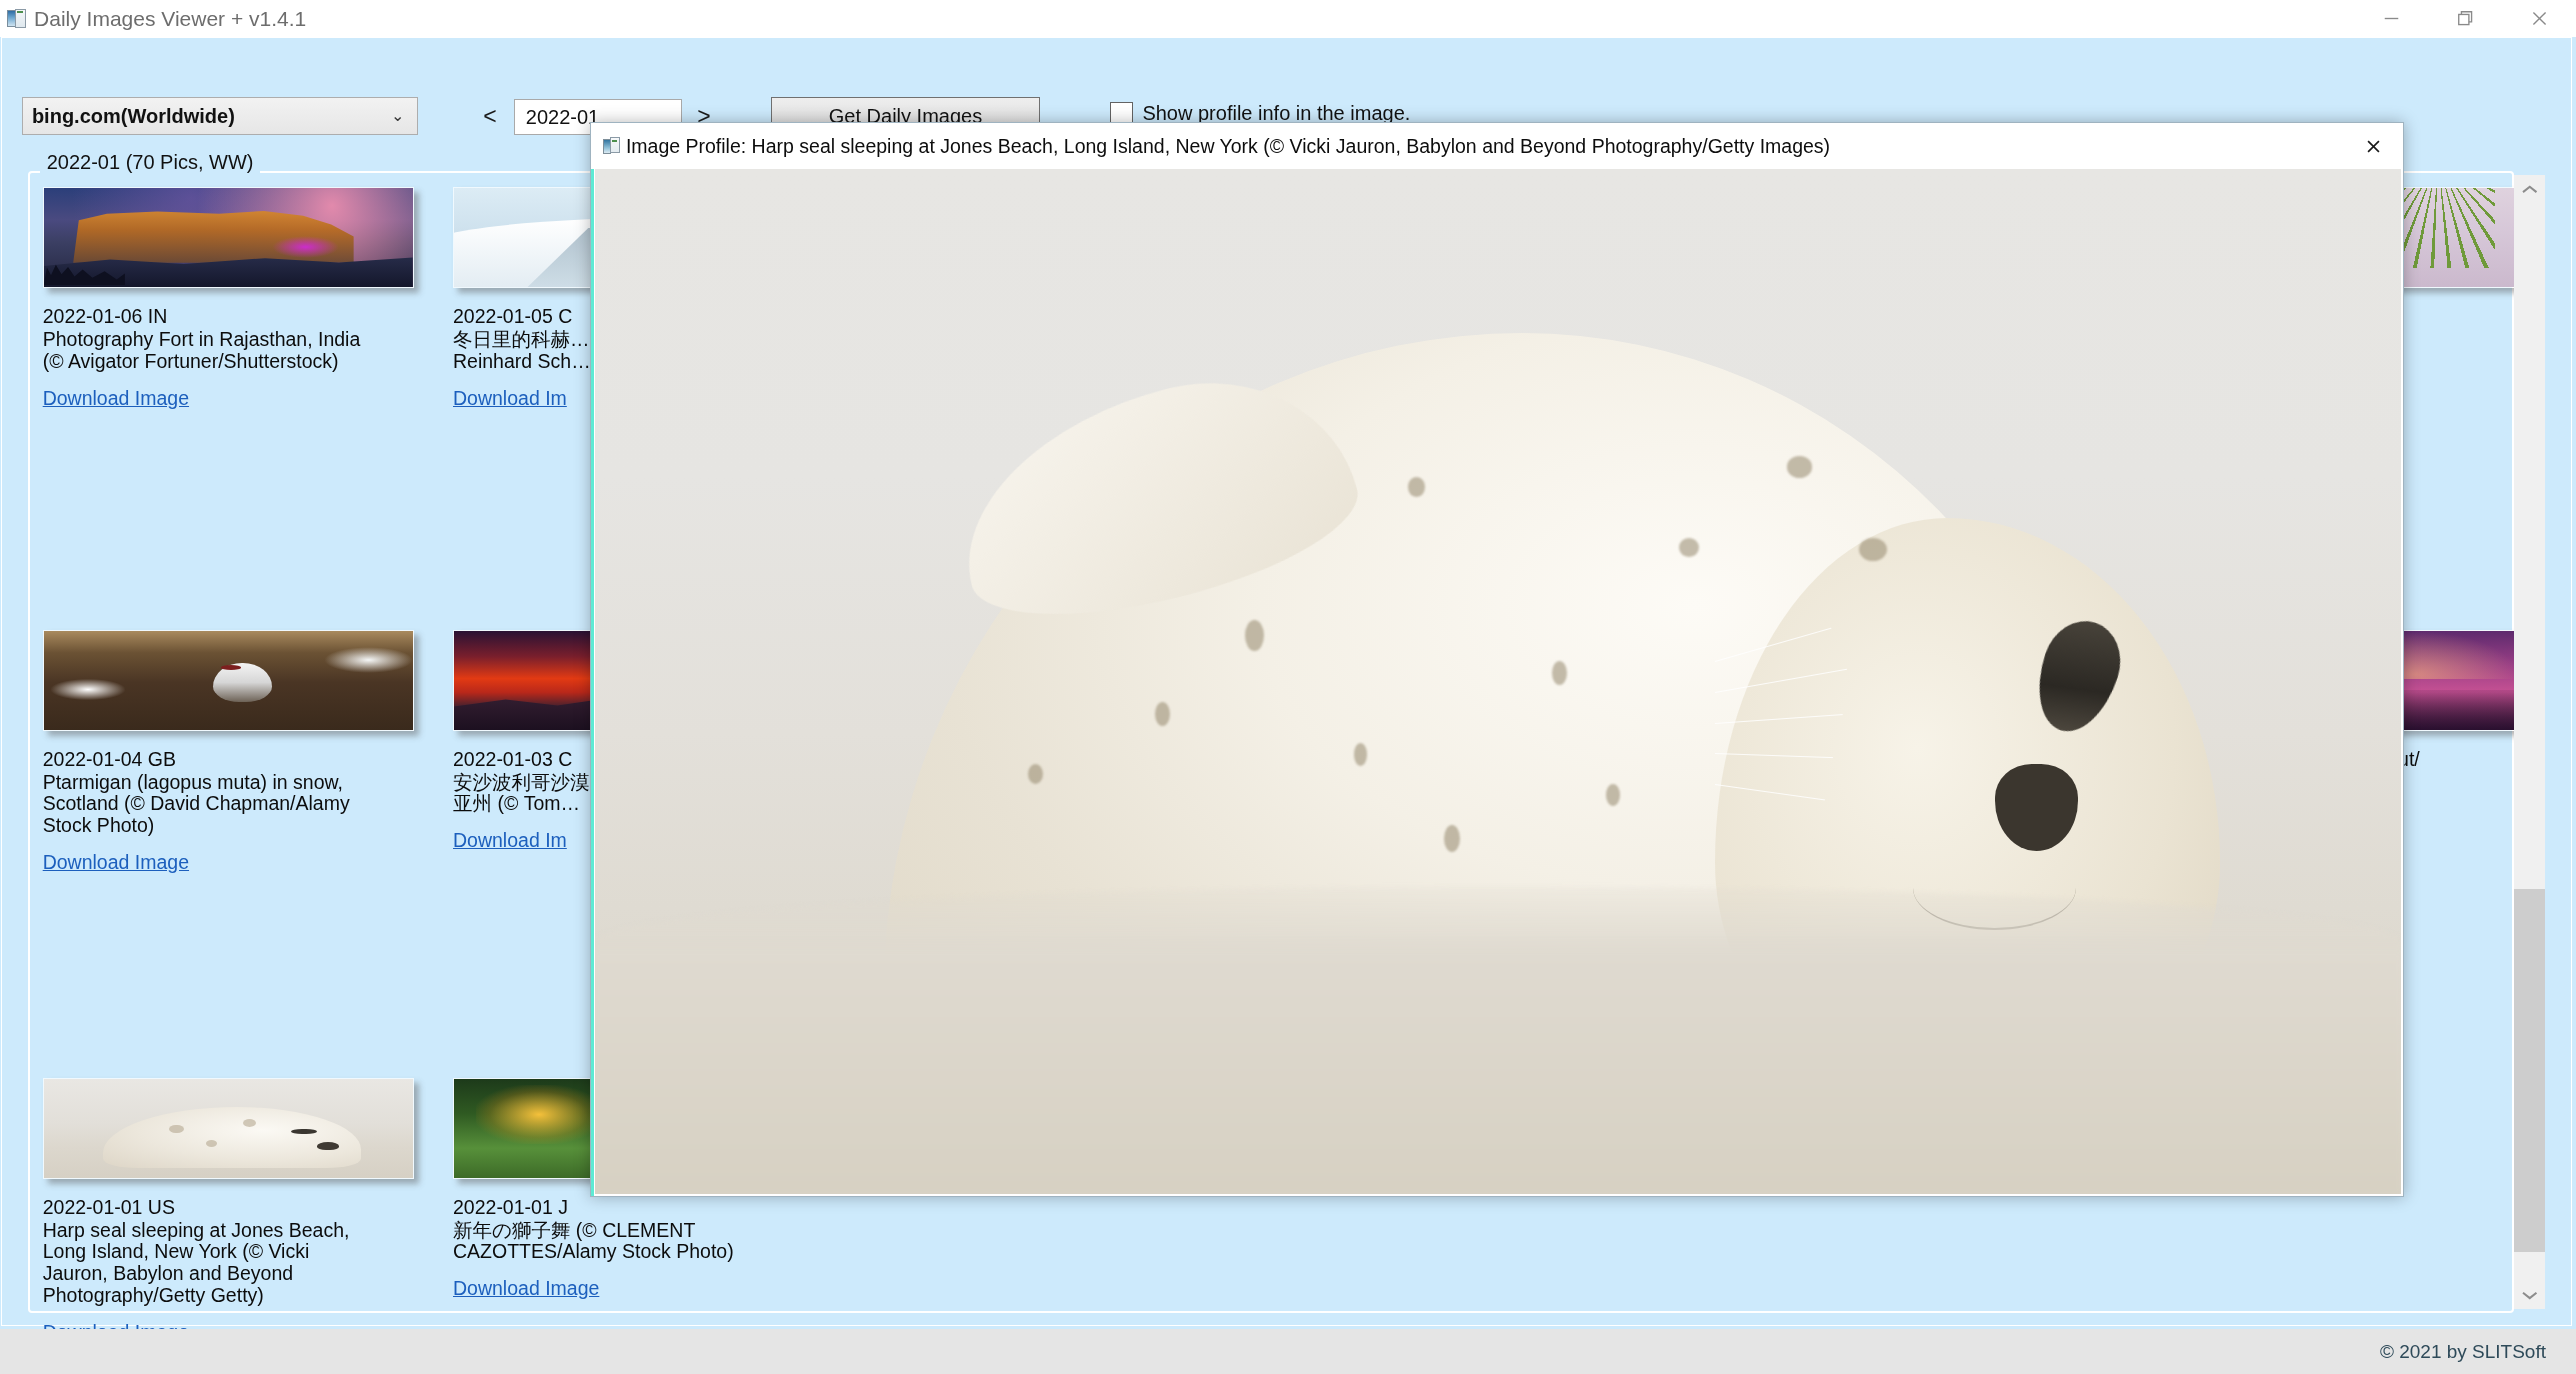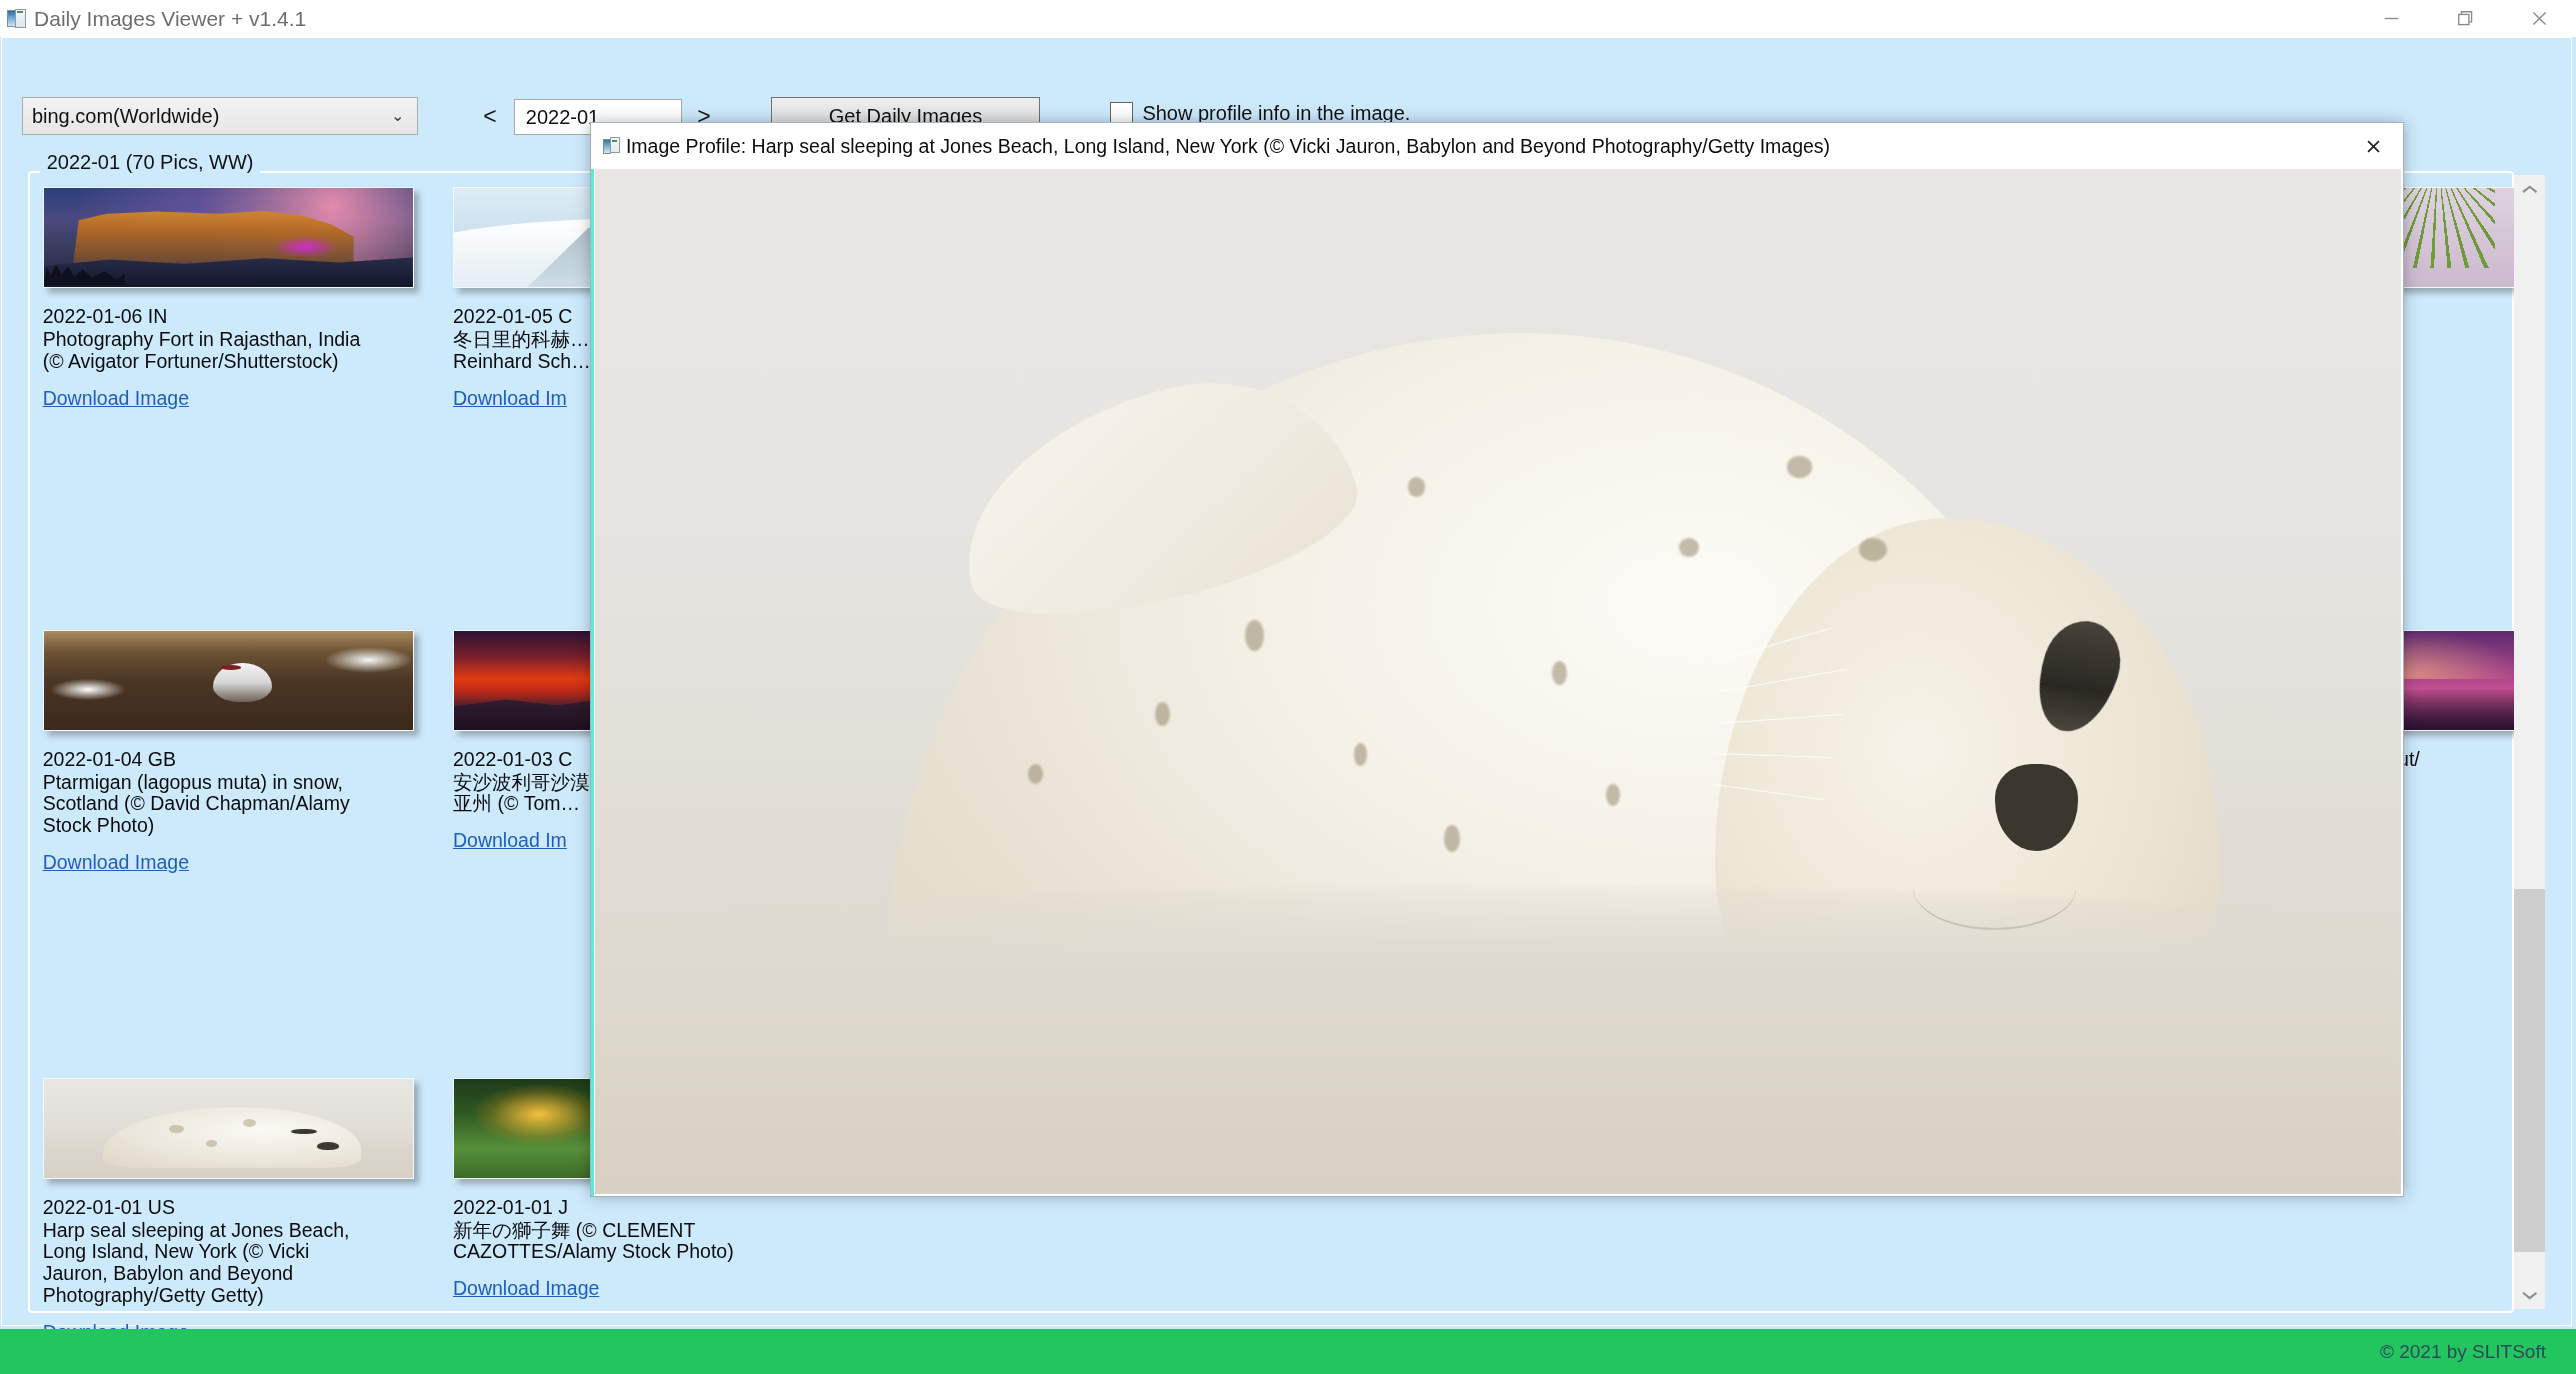--- a/index.html
+++ b/index.html
@@ -89,21 +89,21 @@
     position: absolute;
     left: 21.5px; top: 60px;
     width: 396px; height: 38px;
     background: linear-gradient(180deg,#f2f2f2 0%, #e6e6e6 100%);
     border: 1.3px solid #adadad;
     box-sizing: border-box;
     display: flex; align-items: center;
     font-size: 20px;
     color: #111;
   }
-  .combo-label { margin-left: 9.4px; white-space: nowrap; }
+  .combo-label { margin-left: 9.4px; white-space: nowrap; font-weight: bold; }
   .combo-arrow {
     margin-left: auto; margin-right: 12px;
     font-size: 16px; color: #3a3a3a; line-height: 1;
   }
   .nav-prev, .nav-next {
     position: absolute;
     top: 62px;
     width: 24px; height: 34px;
     display: flex; align-items: center; justify-content: center;
     font-size: 23px; color: #1a1a1a;
@@ -358,21 +358,21 @@
     position: absolute; left: 0;
     top: 714px; width: 31px; height: 363px;
     background: #cdcdcd;
   }
 
   
   .statusbar {
     position: absolute;
     left: 0; top: 1329px;
     width: 2576px; height: 45px;
-    background: #22c55e;
+    background: #e5e5e5;
     display: flex; align-items: center; justify-content: flex-end;
   }
   .status-text {
     margin-right: 30px;
     font-size: 19px;
     color: #2e4a59;
     white-space: nowrap;
   }
 
   

